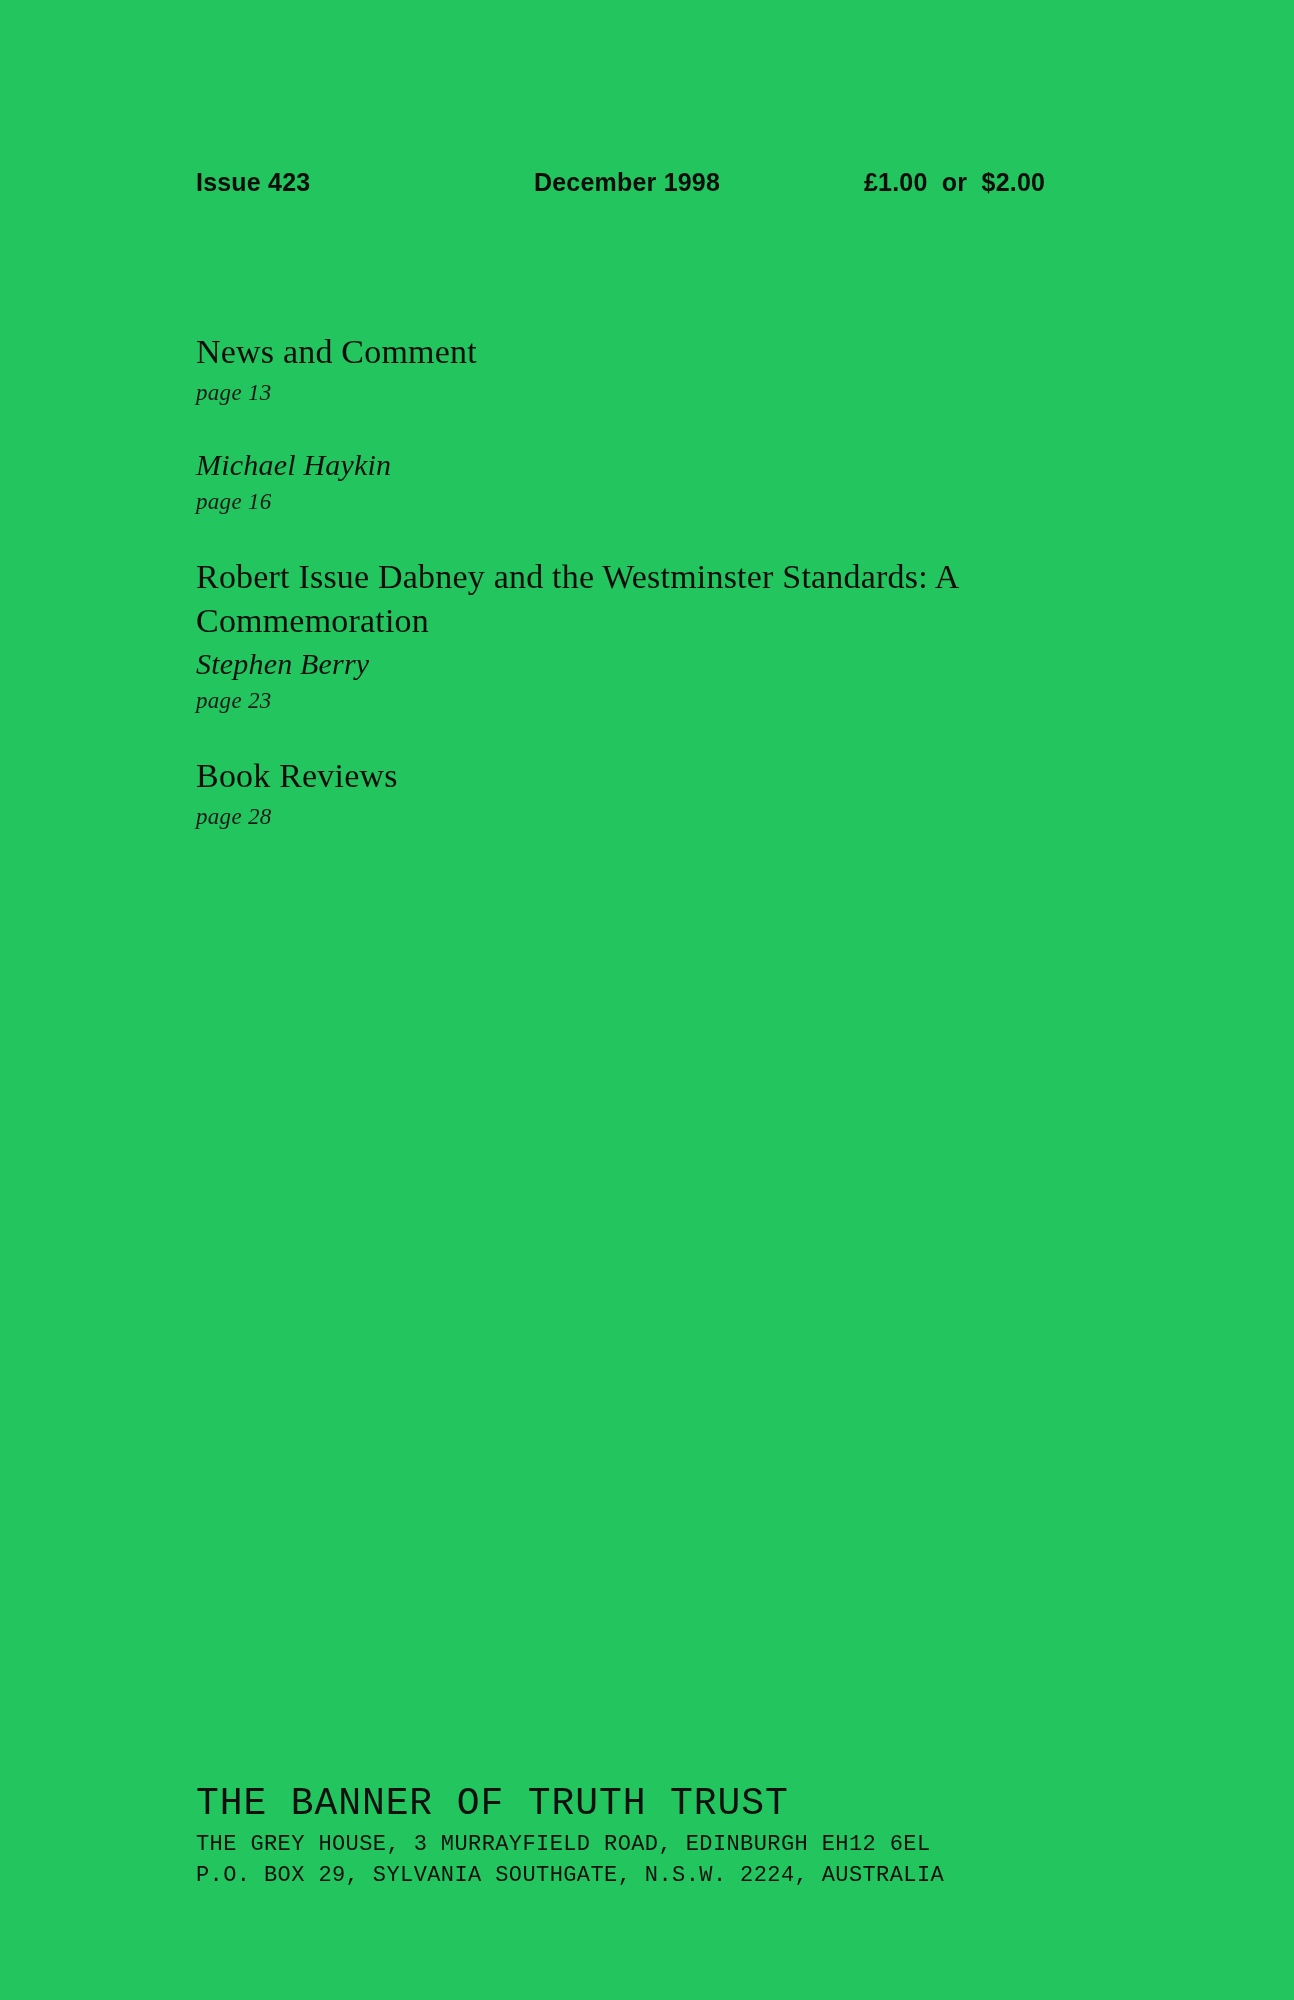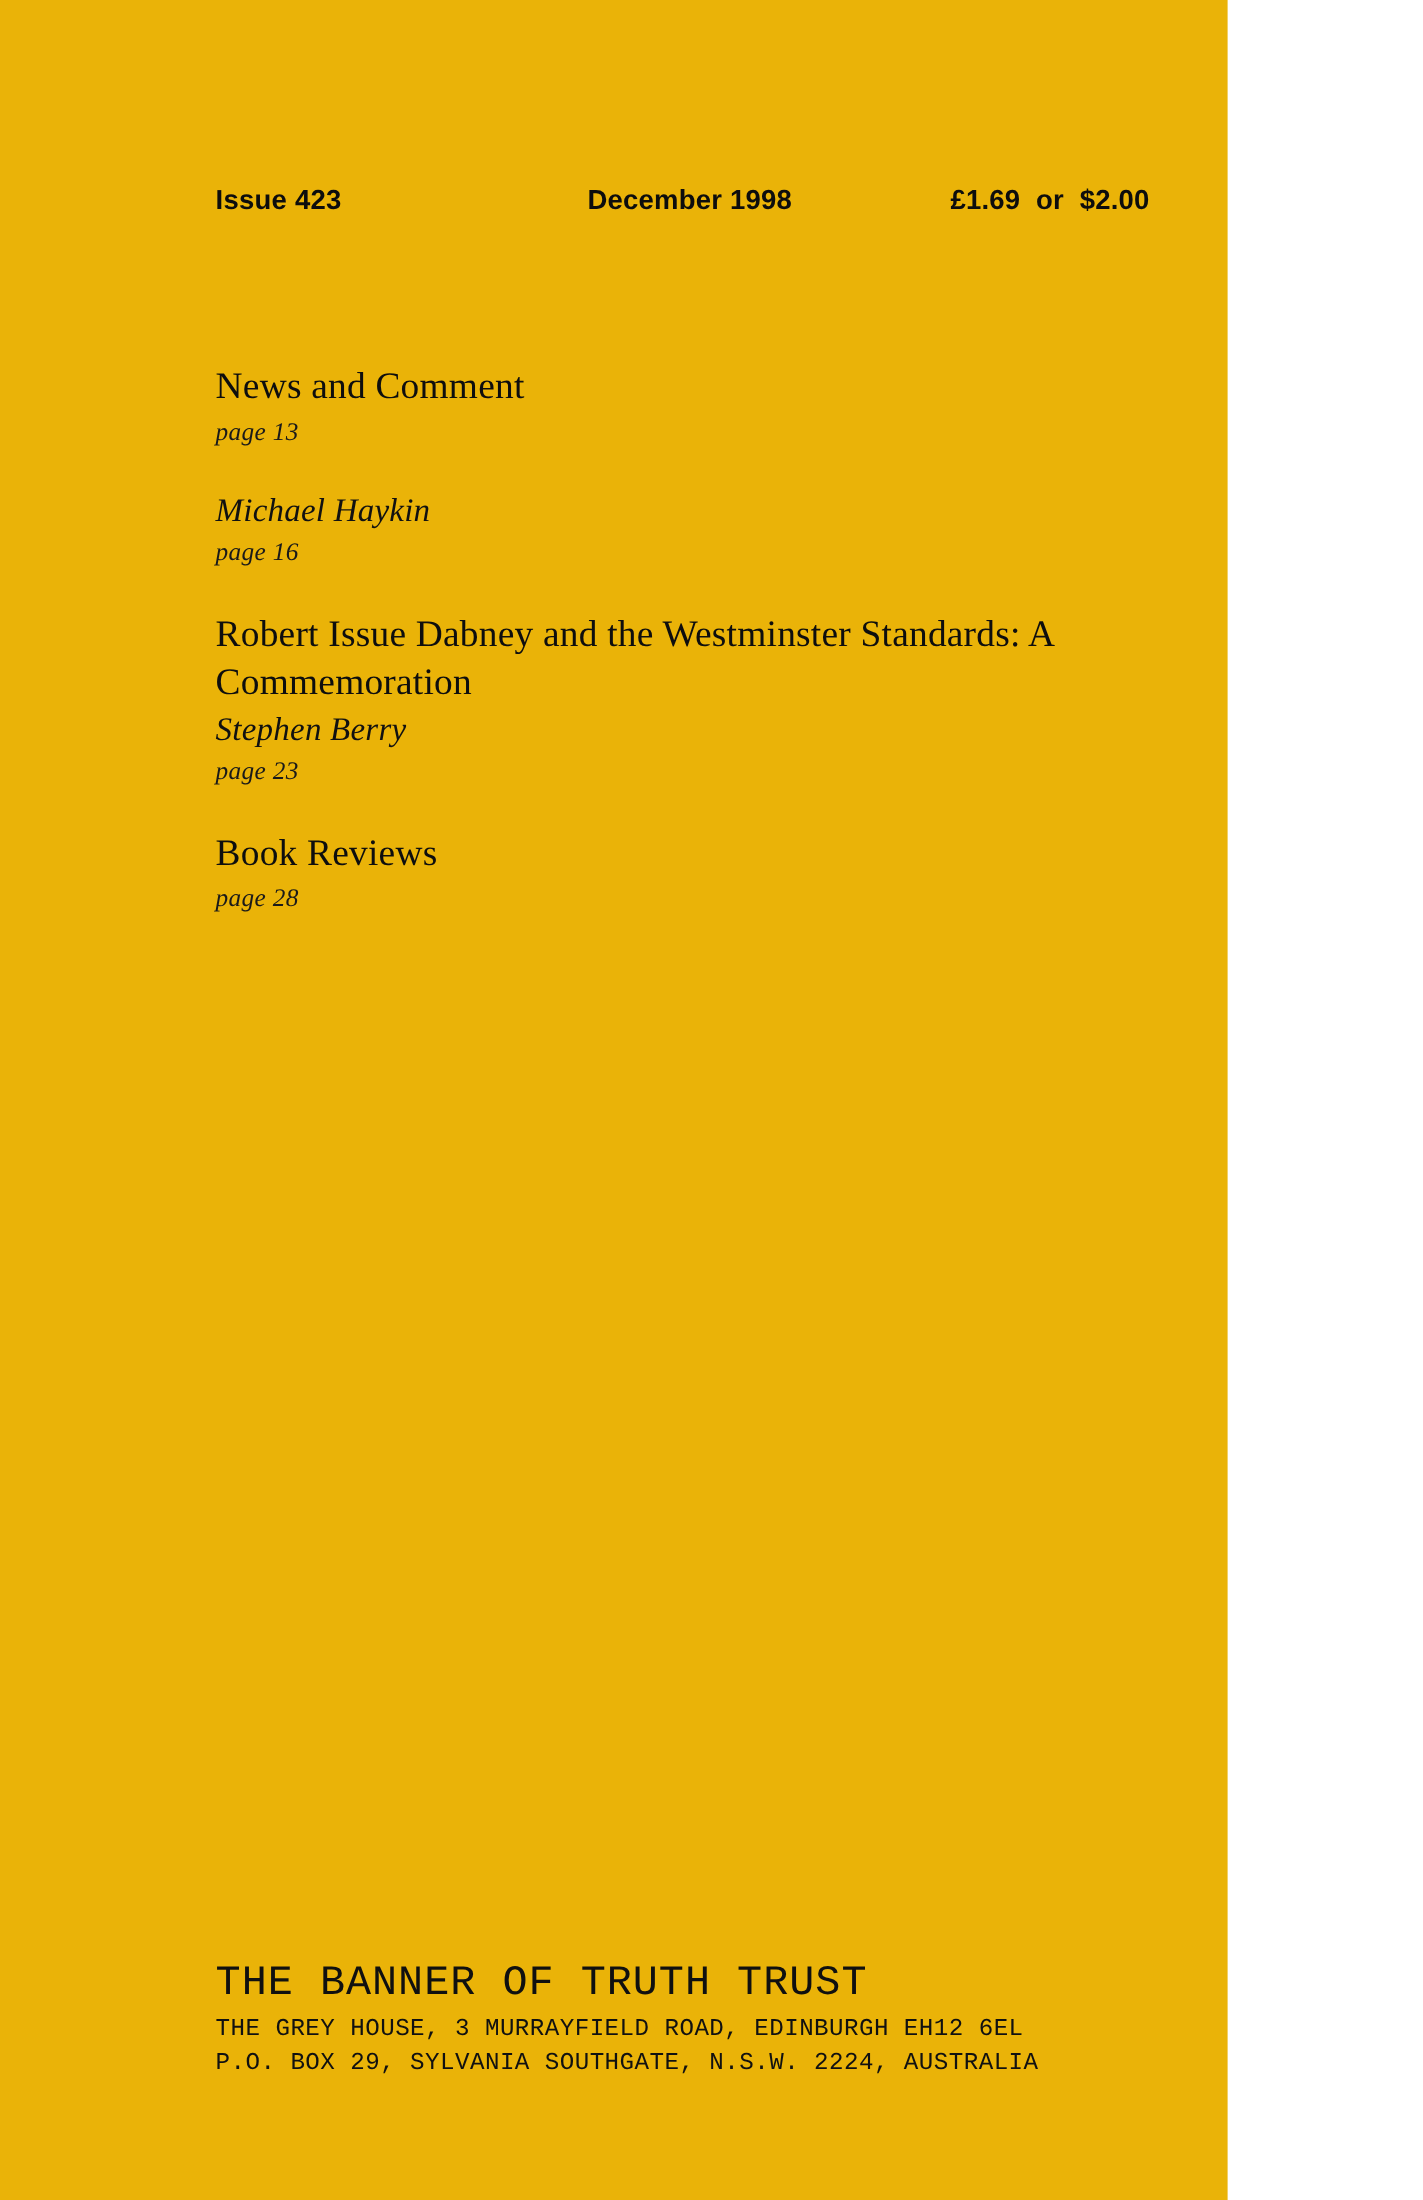--- a/index.html
+++ b/index.html
@@ -12,23 +12,23 @@
     height: 2000px;
     position: relative;
     font-family: "Liberation Serif", serif;
     color: #101010;
     overflow: hidden;
   }
 
   .page {
     position: absolute;
     left: 0; top: 0;
-    width: 1116px;
+    width: 1294px;
     height: 2000px;
-    background: #eab308;
+    background: #22c55e;
   }
 
   
   .masthead {
     position: absolute;
     left: 196px;
     top: 168px;
     width: 960px;
     display: flex;
     align-items: baseline;
@@ -115,21 +115,21 @@
   }
 </style>
 </head>
 <body>
 
 <div class="page">
 
   <div class="masthead">
     <span class="issue">Issue 423</span>
     <span class="date">December 1998</span>
-    <span class="price">£1.69  or  $2.00</span>
+    <span class="price">£1.00  or  $2.00</span>
   </div>
 
   <div class="contents">
 
 
     <div class="entry">
       <div class="entry-title">News and Comment</div>
       <div class="entry-page">page 13</div>
     </div>
 

